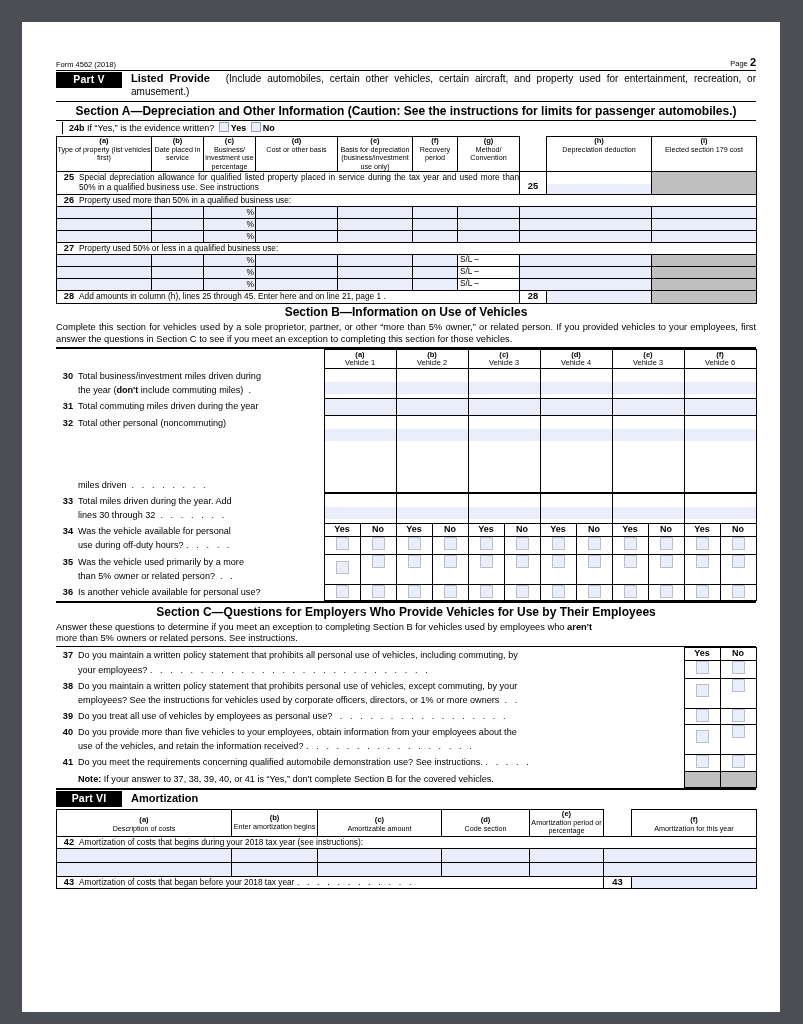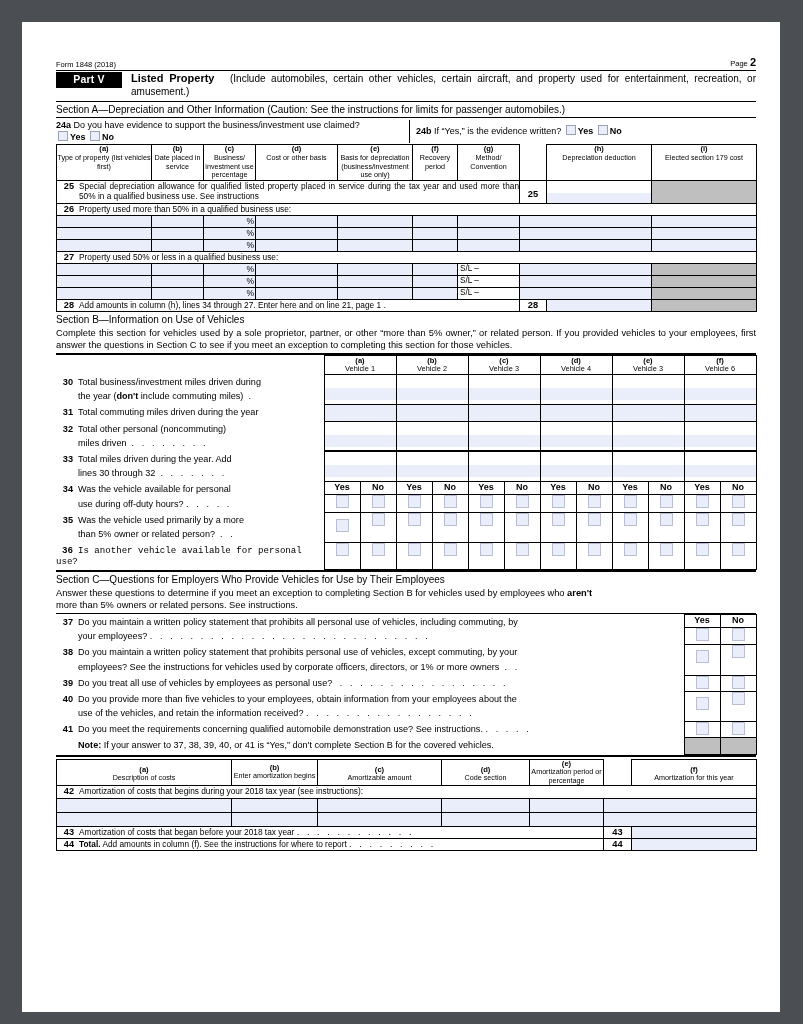--- a/index.html
+++ b/index.html
@@ -35,21 +35,21 @@
   .partbar{display:flex;align-items:flex-start;margin-top:1px;}
   .parttag{background:#000;color:#fff;font-weight:bold;font-size:10.5px;
     padding:1px 7px 2px 7px;min-width:52px;text-align:center;letter-spacing:.2px;}
   .parttitle{font-weight:bold;font-size:11px;margin-left:9px;}
   .parthead-txt{font-size:10px;flex:1;margin-left:9px;text-align:justify;}
   .parthead-txt .t1{font-weight:bold;font-size:11px;}
 
   .note{margin-left:113px;font-size:9.3px;margin-top:3px;text-align:justify;}
 
   
-  .sechead{font-weight:normal;font-size:10px;text-align:left;padding:1.5px 0 1.5px;}
+  .sechead{font-weight:bold;font-size:12px;text-align:center;padding:1.5px 0 1.5px;}
   .secpara{font-size:9.3px;text-align:justify;padding:1px 0 2px;}
 
   
   .cb{display:inline-block;width:8px;height:8px;border:1px solid #9aa0b5;
     background:#eaeefb;vertical-align:-1px;margin:0 2px;}
   .cbwrap{display:inline-block;white-space:nowrap;}
   .cbwrap b{font-size:9px;}
 
   
   .r24{display:flex;align-items:center;font-size:9px;padding:1.5px 0;}
@@ -83,50 +83,42 @@
   .footer{display:flex;justify-content:flex-end;font-size:7.5px;padding-top:2px;}
   .footer b{font-size:11px;}
 </style>
 </head>
 <body>
 
 <div class="page">
 <div class="doc">
 
   <div class="formline">
-    <span>Form 1848 (2018)</span>
+    <span>Form 4562 (2018)</span>
     <span class="pg">
       <span>Page</span>
       <b>2</b>
     </span>
   </div>
   <div class="hr-thin"></div>
 
   <div class="partbar">
     <div class="parttag">Part V</div>
     <div class="parthead-txt">
-      <span class="t1">Listed Property</span>
+      <span class="t1">Listed Provide</span>
       <span style="display:inline-block;width:10px;"></span><span>(Include automobiles, certain other vehicles, certain aircraft, and property used for entertainment, recreation, or amusement.)</span>
     </div>
   </div>
 
 
   <div class="hr-thin" style="margin-top:3px;"></div>
   <div class="sechead">Section A—Depreciation and Other Information (Caution: See the instructions for limits for passenger automobiles.)</div>
   <div class="hr-thin"></div>
 
   <div class="r24">
-    <div class="q">
-      <b>24a</b>
-      <span>Do you have evidence to support the business/investment use claimed?</span>
-      <span class="cbwrap">
-        <span class="cb"></span><b>Yes</b>
-        <span class="cb"></span><b>No</b>
-      </span>
-    </div>
     <div class="sep"></div>
     <div style="width:340px;">
       <b>24b</b>
       <span>If “Yes,” is the evidence written?</span>
       <span class="cbwrap">
         <span class="cb"></span><b>Yes</b>
         <span class="cb"></span><b>No</b>
       </span>
     </div>
   </div>
@@ -288,21 +280,21 @@
       <td class="fld"></td>
       <td class="fld"></td>
       <td style="background:#fff;font-size:8.2px;padding-left:2px;">S/L –</td>
       <td class="fld" style="border-right:none;border-left:none;"></td>
       <td class="fld" style="border-left:none;"></td>
       <td class="gray"></td>
     </tr>
 
     <tr>
       <td colspan="7" class="linecell" style="border-right:1px solid #000;">
-        <span class="num">28</span><span>Add amounts in column (h), lines 34 through 27. Enter here and on line 21, page 1</span>
+        <span class="num">28</span><span>Add amounts in column (h), lines 25 through 45. Enter here and on line 21, page 1</span>
         <span class="dots">.</span>
       </td>
       <td class="boxnum">28</td>
       <td class="fld"></td>
       <td class="gray"></td>
     </tr>
 
   </tbody>
       </table>
 
@@ -391,21 +383,21 @@
       <td colspan="2" class="fld"></td>
       <td colspan="2" class="fld"></td>
       <td colspan="2" class="fld"></td>
       <td colspan="2" class="fld"></td>
       <td colspan="2" class="fld"></td>
     </tr>
 
     <tr>
       <td style="border:none;padding:1px 0;">
         <div class="lbl" style="text-align:justify;padding-right:6px;"><span class="num">32</span><span style="display:inline-block;width:calc(100% - 24px);text-align:justify;">Total other personal (noncommuting)</span></div>
-        <div class="lbl" style="padding-left:22px;"><span>miles driven</span> &nbsp;<span class="dots">. . . . . . . .</span></div>
+        <div class="lbl" style="padding-left:22px;margin-top:48px;"><span>miles driven</span> &nbsp;<span class="dots">. . . . . . . .</span></div>
       </td>
       <td colspan="2">
               <div style="height:13px;"></div>
               <div class="fld" style="height:12px;"></div>
             </td>
       <td colspan="2">
               <div style="height:13px;"></div>
               <div class="fld" style="height:12px;"></div>
             </td>
       <td colspan="2">
@@ -503,21 +495,21 @@
       <td class="cbcell"><span class="cbbig"></span></td>
       <td class="cbcell"><span class="cbbig"></span></td>
       <td class="cbcell"><span class="cbbig"></span></td>
       <td class="cbcell"><span class="cbbig"></span></td>
       <td class="cbcell"><span class="cbbig"></span></td>
       <td class="cbcell"><span class="cbbig"></span></td>
       <td class="cbcell"><span class="cbbig"></span></td>
     </tr>
 
     <tr>
-      <td style="border:none;padding:1px 0;font-family:Liberation Mono, monospace;">
+      <td style="border:none;padding:1px 0;">
         <div class="lbl"><span class="num">36</span><span>Is another vehicle available for personal use?</span></div>
       </td>
       <td class="cbcell"><span class="cbbig"></span></td>
       <td class="cbcell"><span class="cbbig"></span></td>
       <td class="cbcell"><span class="cbbig"></span></td>
       <td class="cbcell"><span class="cbbig"></span></td>
       <td class="cbcell"><span class="cbbig"></span></td>
       <td class="cbcell"><span class="cbbig"></span></td>
       <td class="cbcell"><span class="cbbig"></span></td>
       <td class="cbcell"><span class="cbbig"></span></td>
@@ -601,20 +593,24 @@
           <span>If your answer to 37, 38, 39, 40, or 41 is “Yes,” don't complete Section B for the covered vehicles.</span>
         </div>
       </td>
       <td class="gray"></td>
       <td class="gray"></td>
     </tr>
   </tbody>
       </table>
 
   <div class="hr-thick"></div>
+  <div class="partbar" style="align-items:center;">
+    <div class="parttag">Part VI</div>
+    <div class="parttitle">Amortization</div>
+  </div>
 
   <table class="tbl" style="margin-top:2px;">
     <colgroup>
       <col style="width:175px">
           <col style="width:86px">
           <col style="width:124px">
       <col style="width:88px">
           <col style="width:74px">
           <col style="width:28px">
           <col style="width:125px">
@@ -669,27 +665,18 @@
       <td class="fld" style="border-left:none;"></td>
     </tr>
     <tr>
       <td colspan="5" class="linecell" style="border-right:1px solid #000;">
         <span class="num">43</span><span>Amortization of costs that began before your 2018 tax year</span>
         <span class="dots">. . . . . . . . . . . .</span>
       </td>
       <td class="boxnum">43</td>
       <td class="fld"></td>
     </tr>
-    <tr>
-      <td colspan="5" class="linecell" style="border-right:1px solid #000;">
-        <span class="num">44</span><b>Total.</b>
-        <span>Add amounts in column (f). See the instructions for where to report</span>
-        <span class="dots">. . . . . . . . .</span>
-      </td>
-      <td class="boxnum">44</td>
-      <td class="fld"></td>
-    </tr>
   </tbody>
       </table>
 
 
 </div>
 </div>
 
 </body></html>

